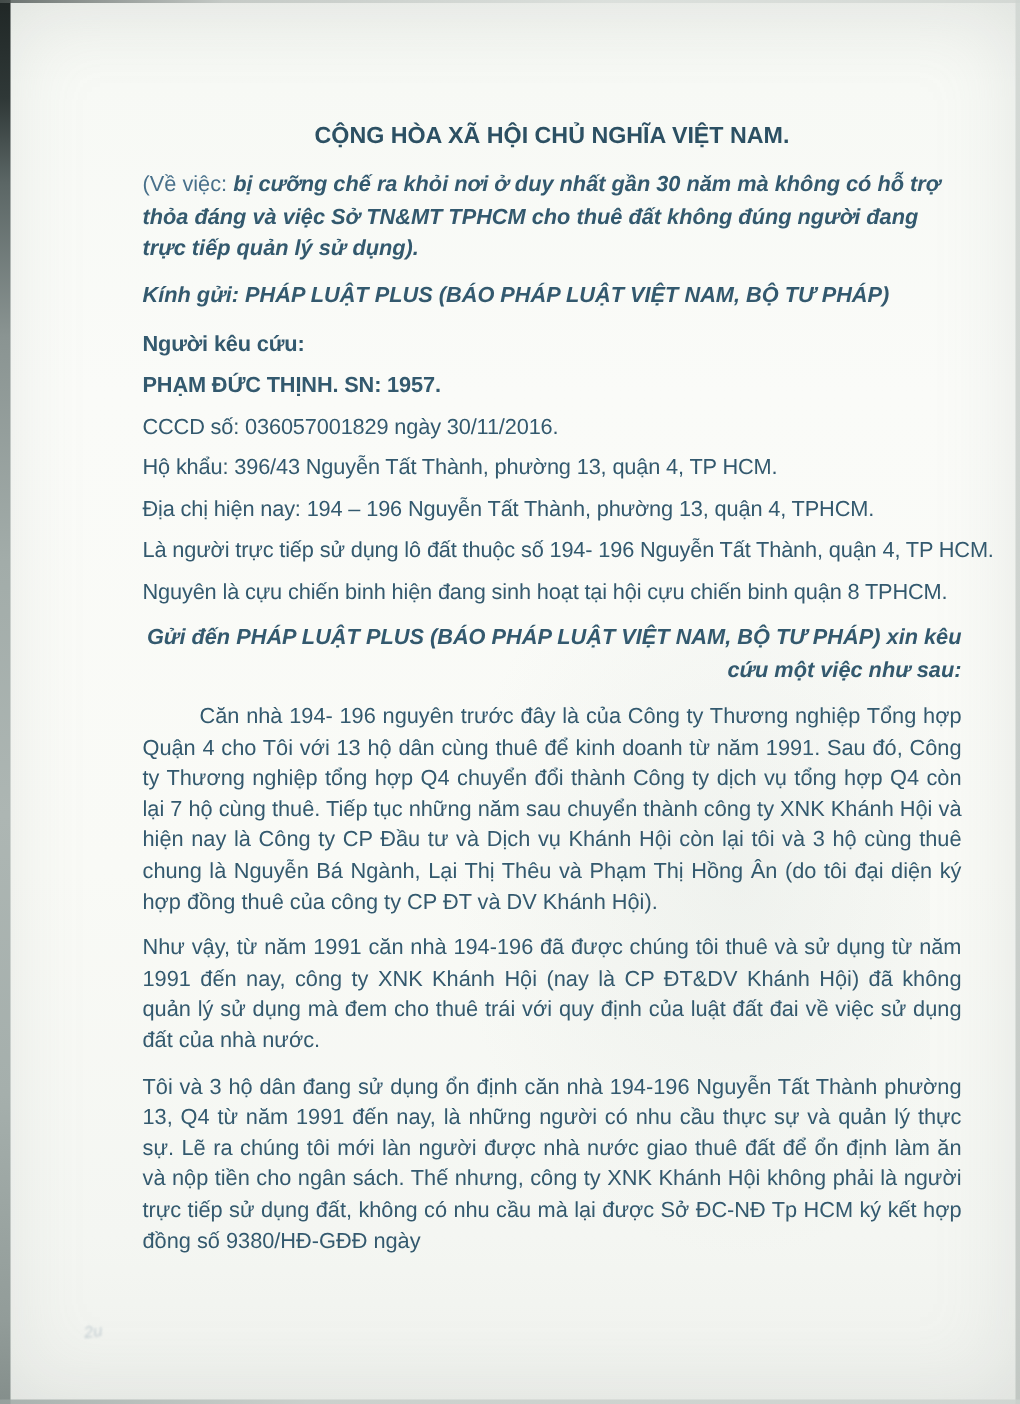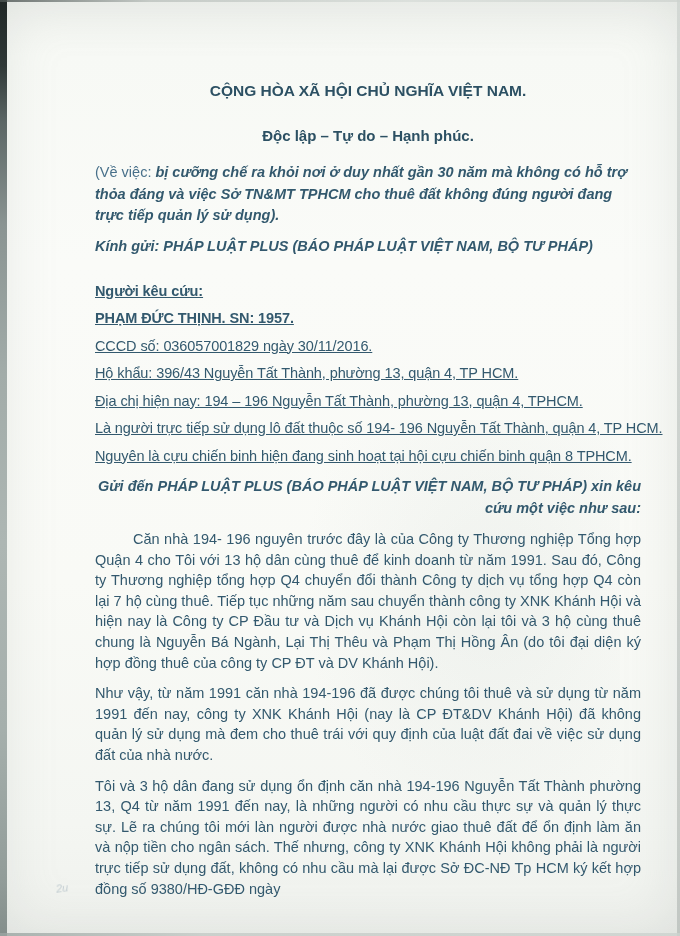--- a/index.html
+++ b/index.html
@@ -28,45 +28,44 @@
     transform:rotate(-8deg);font-style:italic;
   }
   .content{
     position:absolute;left:95px;top:80px;width:546px;
     font-size:14.5px;line-height:20.6px;
   }
   p{margin:0;}
   .c{text-align:center;}
   .bold{font-weight:bold;}
   .bi{font-weight:bold;font-style:italic;}
-  .t1{font-size:15.5px;line-height:21px;margin-bottom:24px;color:#2c5063;}
+  .t1{font-size:15.5px;line-height:21px;margin-bottom:12px;color:#2c5063;}
   .t2{font-size:15px;line-height:21px;margin-bottom:16px;color:#2c5063;}
   .t3{font-size:16px;line-height:21px;letter-spacing:.6px;margin-bottom:6px;color:#2c5063;}
   .subject{line-height:21.5px;margin-bottom:6px;}
   .subject .pre{font-weight:normal;font-style:normal;color:#48708a;}
-  .recipient{line-height:27px;margin-bottom:18px;}
-  .info{line-height:27.5px;white-space:nowrap;letter-spacing:-0.1px;text-decoration:underline;}
+  .recipient{line-height:27px;margin-bottom:6px;}
+  .info{line-height:27.5px;white-space:nowrap;letter-spacing:-0.1px;}
   .salutation{line-height:21.5px;margin-top:6px;text-align:right;}
   .para{margin-top:10px;text-align:justify;}
   .indent{text-indent:38px;}
 </style>
 </head>
 <body>
 
 <div class="page">
   <div class="edge edge-left"></div>
   <div class="edge edge-top"></div>
   <div class="edge edge-right"></div>
   <div class="edge edge-bottom"></div>
   <div class="wrinkle"></div>
   <div class="smudge">2u</div>
 
   <div class="content">
     <p class="c bold t1">CỘNG HÒA XÃ HỘI CHỦ NGHĨA VIỆT NAM.</p>
-    <p class="c bold t2">Độc lập – Tự do – Hạnh phúc.</p>
 
     <p class="subject"><span class="pre">(Về việc: </span><span class="bi">bị cưỡng chế ra khỏi nơi ở duy nhất gần 30 năm mà không có hỗ trợ thỏa đáng và việc Sở TN&amp;MT TPHCM cho thuê đất không đúng người đang trực tiếp quản lý sử dụng).</span></p>
 
     <p class="bi recipient">Kính gửi: PHÁP LUẬT PLUS (BÁO PHÁP LUẬT VIỆT NAM, BỘ TƯ PHÁP)</p>
 
     <p class="bold info">Người kêu cứu:</p>
     <p class="bold info">PHẠM ĐỨC THỊNH. SN: 1957.</p>
     <p class="info">CCCD số: 036057001829 ngày 30/11/2016.</p>
     <p class="info">Hộ khẩu: 396/43 Nguyễn Tất Thành, phường 13, quận 4, TP HCM.</p>
     <p class="info">Địa chị hiện nay: 194 – 196 Nguyễn Tất Thành, phường 13, quận 4, TPHCM.</p>

